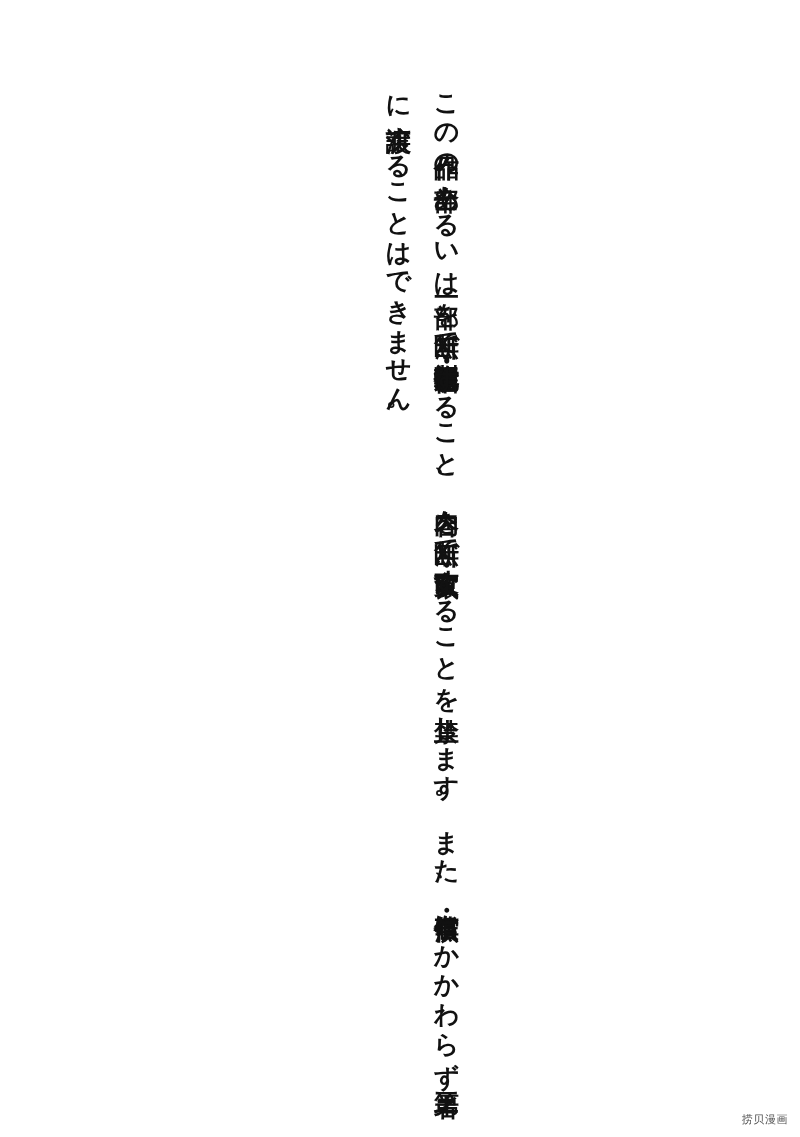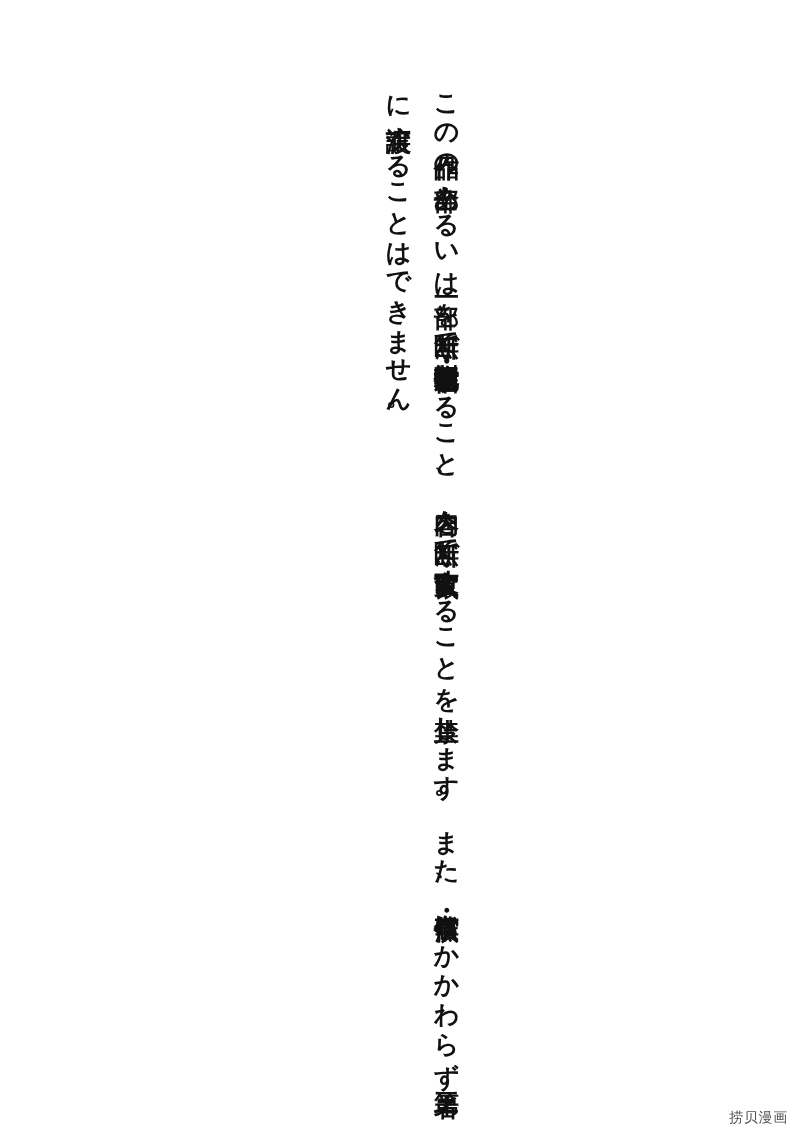--- a/index.html
+++ b/index.html
@@ -33,21 +33,21 @@
     font-weight: 600;
     text-align: start;
     white-space: pre-wrap;
   }
 
   
   .watermark {
     position: absolute;
     right: 12px;
     bottom: 10px;
-    font-size: 14px;
+    font-size: 11px;
     color: #3b3b3b;
     letter-spacing: 0.05em;
     font-family: "DejaVu Sans", "Liberation Sans", sans-serif;
     writing-mode: horizontal-tb;
     opacity: 0.9;
     margin-top: 16px;
   }
 </style>
 </head>
 <body>

